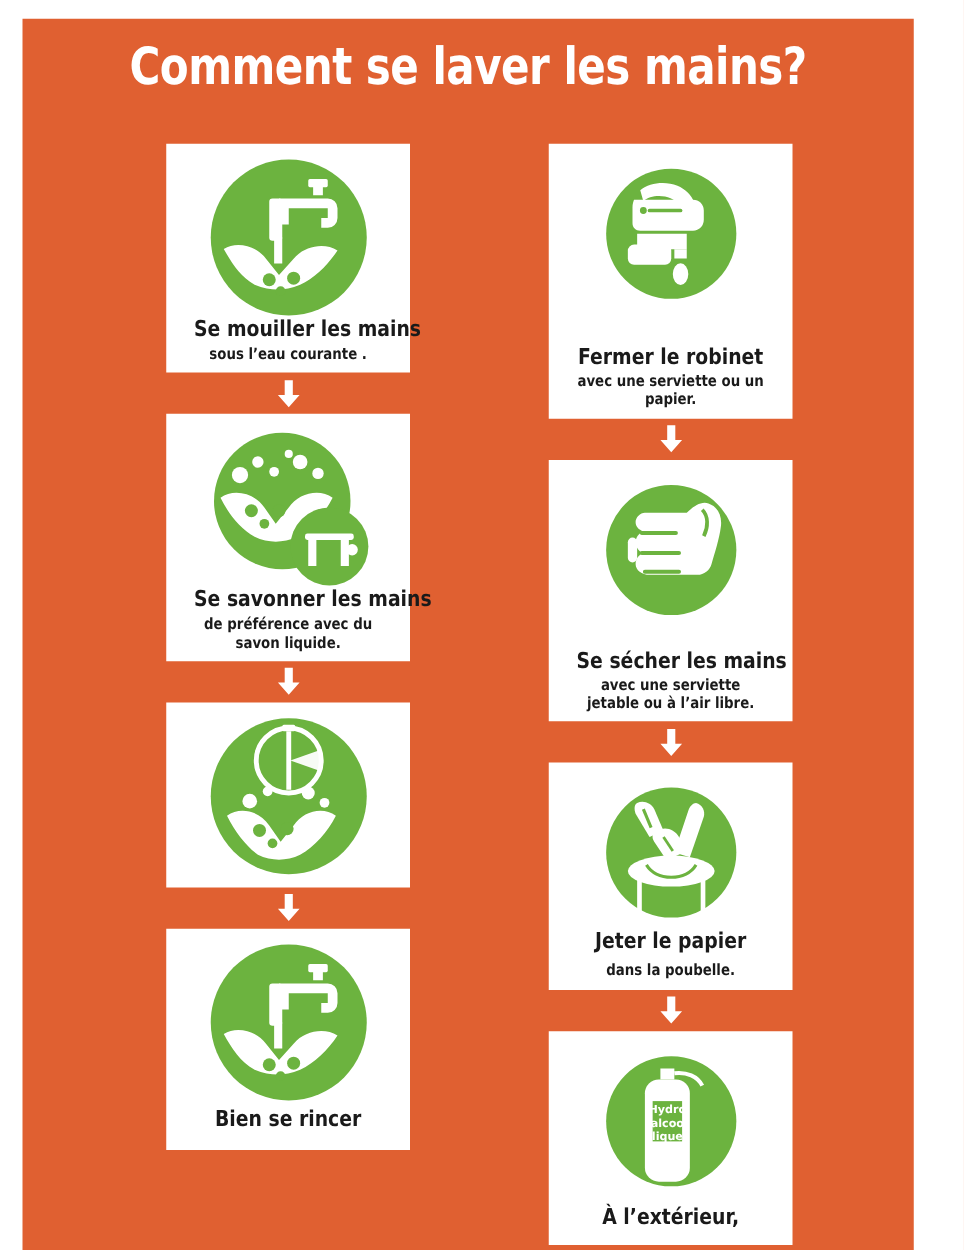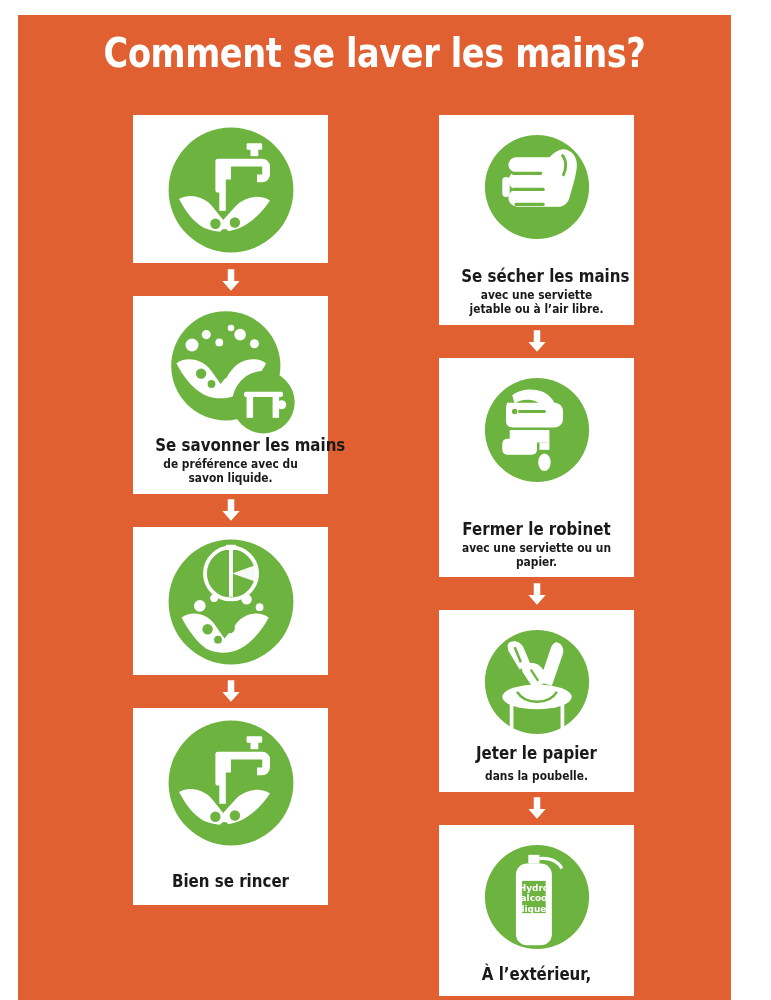--- a/index.html
+++ b/index.html
@@ -129,20 +129,24 @@
             <path d="M44 26h30a6 6 0 0 1 6 6v6a6 6 0 0 1-6 6h-4v-6h4v-6H50v10h-6z"></path>
             <rect x="38" y="26" width="8" height="26" rx="2"></rect>
             <rect x="41" y="50" width="5" height="16"></rect>
             <path d="M10 57c8-5 20-2 26 6l8 10 9-10c7-8 19-10 27-5-6 9-14 17-23 21-5 2-10 3-14 3s-9-1-14-3C20 74 15 66 10 57z"></path>
             <circle cx="38" cy="76" r="4" fill="#6cb33f"></circle>
             <circle cx="53" cy="75" r="4" fill="#6cb33f"></circle>
             <circle cx="45" cy="83" r="3" fill="#6cb33f"></circle>
           </g>
         </svg>
       </div>
+      <div class="card-text">
+        <div class="headline">Se mouiller les mains</div>
+        <div class="subline">sous l’eau courante .</div>
+      </div>
       <div class="arrow" style="bottom:-33px">
         <svg width="26" height="26" viewBox="0 0 24 24">
             <path d="M9 2h6v11h5l-8 9-8-9h5z" fill="#ffffff"></path>
           </svg>
       </div>
     </div>
 
     <div class="card">
       <div class="icon-wrap">
         <svg width="130" height="130" viewBox="0 0 100 100">
@@ -216,72 +220,72 @@
             <path d="M44 26h30a6 6 0 0 1 6 6v6a6 6 0 0 1-6 6h-4v-6h4v-6H50v10h-6z"></path>
             <rect x="38" y="26" width="8" height="26" rx="2"></rect>
             <rect x="41" y="50" width="5" height="16"></rect>
             <path d="M10 57c8-5 20-2 26 6l8 10 9-10c7-8 19-10 27-5-6 9-14 17-23 21-5 2-10 3-14 3s-9-1-14-3C20 74 15 66 10 57z"></path>
             <circle cx="38" cy="76" r="4" fill="#6cb33f"></circle>
             <circle cx="53" cy="75" r="4" fill="#6cb33f"></circle>
             <circle cx="45" cy="83" r="3" fill="#6cb33f"></circle>
           </g>
         </svg>
       </div>
-      <div class="card-text" style="margin-top:24px">
+      <div class="card-text" style="margin-top:4px">
         <div class="headline">Bien se rincer</div>
 
       </div>
     </div>
 
   </div>
 
   <div class="column" id="col-right">
-
-    <div class="card">
-      <div class="icon-wrap">
-        <svg width="124" height="124" viewBox="0 0 100 100">
-          <circle cx="50" cy="50" r="42" fill="#6cb33f"></circle>
-          <g fill="#ffffff">
-            <path d="M74 20c6 2 9 8 8 15-1 8-4 17-6 24-1 4-5 7-9 7H36c-5 0-9-3-9-7 0-3 2-6 5-7-3-1-5-4-5-7s2-6 5-7c-3-1-5-3-5-6s3-6 6-6h27c3-3 9-8 14-6z"></path>
-            <path d="M31 39h22M31 52h24M33 64h22" stroke="#6cb33f" stroke-width="2.6" fill="none" stroke-linecap="round"></path>
-            <path d="M70 24c4 4 4 11 1 17" stroke="#6cb33f" stroke-width="2.4" fill="none"></path>
-            <rect x="22" y="42" width="6" height="16" rx="3"></rect>
-          </g>
-        </svg>
-      </div>
-      <div class="card-text" style="margin-top:18px">
-        <div class="headline">Se sécher les mains</div>
-        <div class="subline">avec une serviette jetable ou à l’air libre.</div>
-      </div>
-      <div class="arrow" style="bottom:-33px">
-        <svg width="26" height="26" viewBox="0 0 24 24">
-            <path d="M9 2h6v11h5l-8 9-8-9h5z" fill="#ffffff"></path>
-          </svg>
-      </div>
-    </div>
 
     <div class="card">
       <div class="icon-wrap">
         <svg width="124" height="124" viewBox="0 0 100 100">
           <circle cx="50" cy="50" r="42" fill="#6cb33f"></circle>
           <g fill="#ffffff">
             <path d="M30 22c6-5 16-6 24-3 5 2 9 6 11 11l-8 4c-2-4-6-7-11-8-5-1-11 0-14 3z"></path>
             <path d="M26 28h38c4 0 7 3 7 7v6c0 4-3 7-7 7H30c-3 0-5-2-5-5V33c0-3 1-5 1-5z"></path>
             <path d="M28 50h32v10H40c-3 0-6 2-8 5l-4-6z"></path>
             <rect x="22" y="57" width="28" height="13" rx="4"></rect>
             <path d="M52 60h8v6h-8z"></path>
             <ellipse cx="56" cy="76" rx="5" ry="7"></ellipse>
             <path d="M36 35h20" stroke="#6cb33f" stroke-width="2.4" fill="none" stroke-linecap="round"></path>
             <circle cx="32" cy="35" r="2.2" fill="#6cb33f"></circle>
           </g>
         </svg>
       </div>
       <div class="card-text" style="margin-top:28px">
         <div class="headline">Fermer le robinet</div>
         <div class="subline">avec une serviette ou un papier.</div>
+      </div>
+      <div class="arrow" style="bottom:-33px">
+        <svg width="26" height="26" viewBox="0 0 24 24">
+            <path d="M9 2h6v11h5l-8 9-8-9h5z" fill="#ffffff"></path>
+          </svg>
+      </div>
+    </div>
+
+    <div class="card">
+      <div class="icon-wrap">
+        <svg width="124" height="124" viewBox="0 0 100 100">
+          <circle cx="50" cy="50" r="42" fill="#6cb33f"></circle>
+          <g fill="#ffffff">
+            <path d="M74 20c6 2 9 8 8 15-1 8-4 17-6 24-1 4-5 7-9 7H36c-5 0-9-3-9-7 0-3 2-6 5-7-3-1-5-4-5-7s2-6 5-7c-3-1-5-3-5-6s3-6 6-6h27c3-3 9-8 14-6z"></path>
+            <path d="M31 39h22M31 52h24M33 64h22" stroke="#6cb33f" stroke-width="2.6" fill="none" stroke-linecap="round"></path>
+            <path d="M70 24c4 4 4 11 1 17" stroke="#6cb33f" stroke-width="2.4" fill="none"></path>
+            <rect x="22" y="42" width="6" height="16" rx="3"></rect>
+          </g>
+        </svg>
+      </div>
+      <div class="card-text" style="margin-top:18px">
+        <div class="headline">Se sécher les mains</div>
+        <div class="subline">avec une serviette jetable ou à l’air libre.</div>
       </div>
       <div class="arrow" style="bottom:-33px">
         <svg width="26" height="26" viewBox="0 0 24 24">
             <path d="M9 2h6v11h5l-8 9-8-9h5z" fill="#ffffff"></path>
           </svg>
       </div>
     </div>
 
     <div class="card">
       <div class="icon-wrap">

